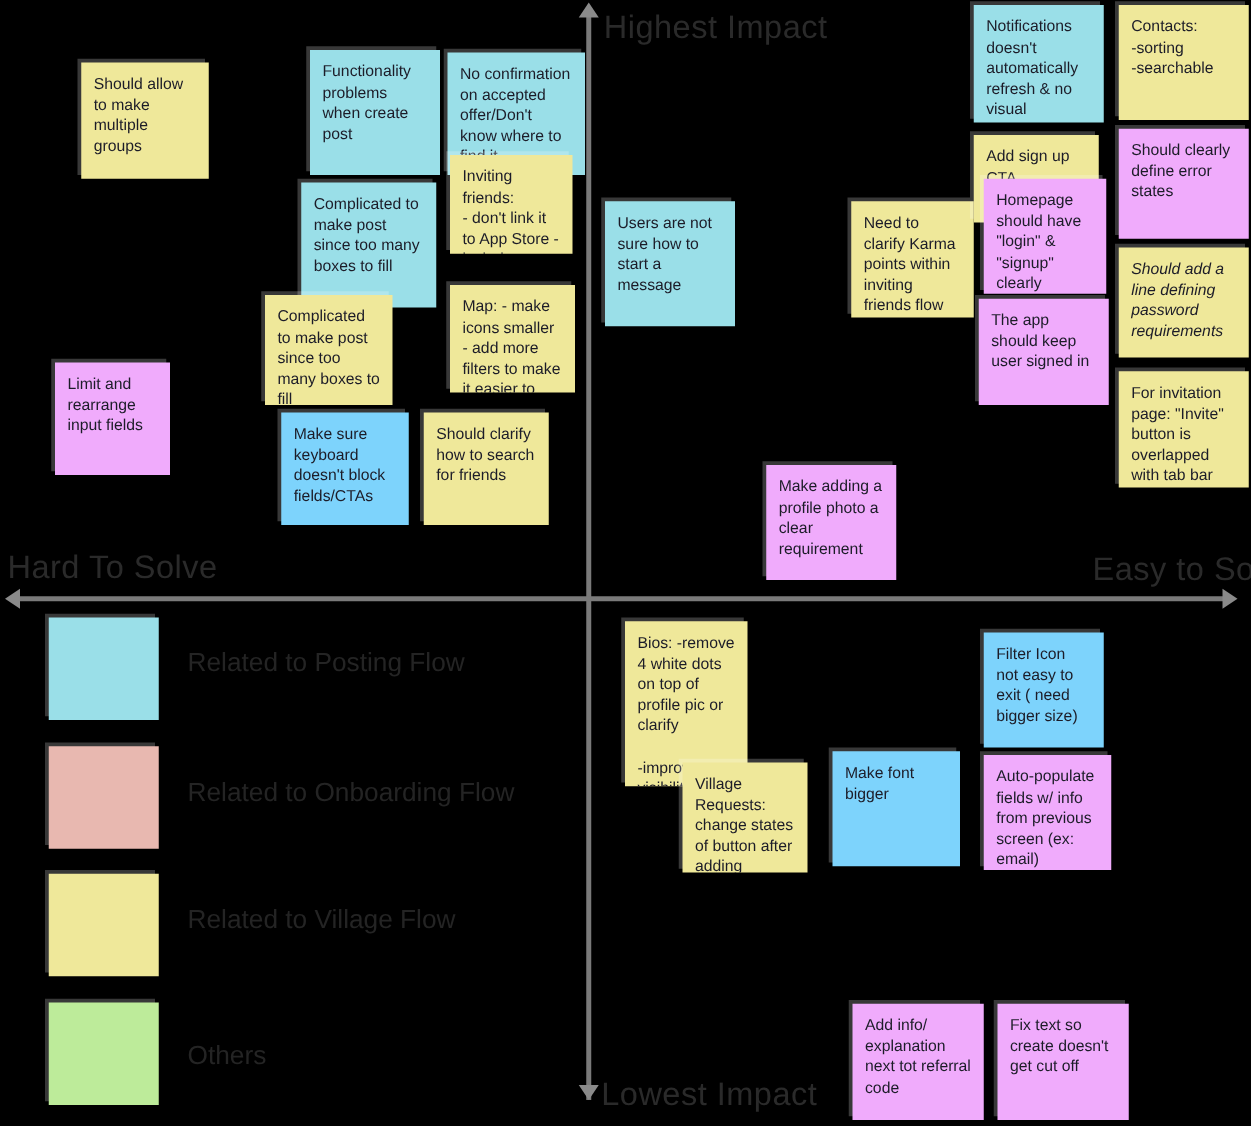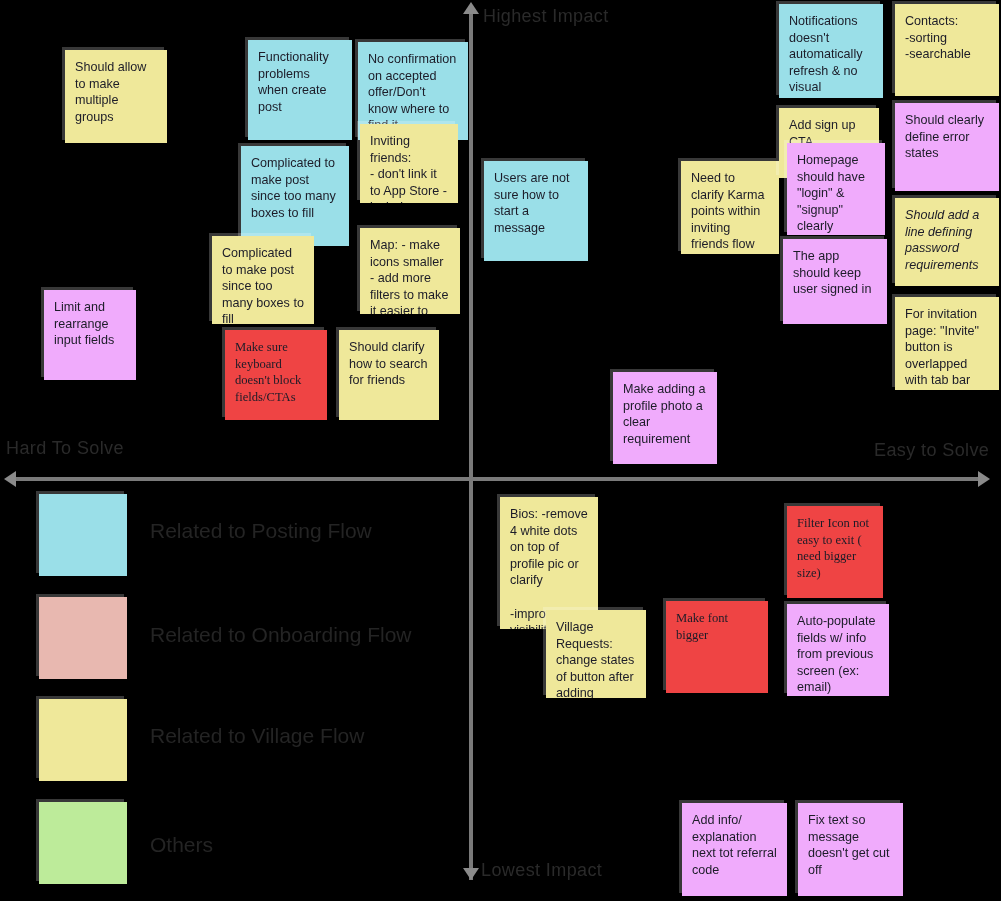--- a/index.html
+++ b/index.html
@@ -59,21 +59,21 @@
     left: 978px; top: 471px;
     border-top: 8px solid transparent;
     border-bottom: 8px solid transparent;
     border-left: 12px solid #8a8a8a;
   }
 
   
   .axis-label {
     position: absolute;
     color: #2a2a2a;
-    font-size: 18px;
+    font-size: 26px;
     font-weight: 400;
     letter-spacing: 0.4px;
     white-space: nowrap;
   }
   #label-highest { left: 483px; top: 6px; }
   #label-lowest  { left: 481px; top: 860px; }
   #label-hard    { left: 6px;   top: 438px; }
   #label-easy    { left: 874px; top: 440px; }
 
   
@@ -85,21 +85,21 @@
     line-height: 1.32;
     color: #1c1c28;
     overflow: hidden;
     box-shadow: -3px -3px 0 rgba(255,255,255,0.22);
     white-space: pre-line;
     word-wrap: break-word;
   }
   .c-blue   { background: #9adfe8; }
   .c-pink   { background: #f0abfc; }
   .c-yellow { background: #efe89a; }
-  .c-green  { background: #ef4444; font-family: Liberation Serif, serif; }
+  .c-green  { background: #7dd3fc; }
 
   
   .legend-swatch {
     position: absolute;
     width: 88px;
     height: 82px;
     box-shadow: -3px -3px 0 rgba(255,255,255,0.22);
   }
   .legend-label {
     position: absolute;
@@ -151,21 +151,21 @@
       <div class="note c-yellow" style="left: 895px; top: 297px; width: 104px; height: 93px;">For invitation page: "Invite" button is overlapped with tab bar</div>
       <div class="note c-pink" style="left: 613px; top: 372px; width: 104px; height: 92px;">Make adding a profile photo a clear requirement</div>
       <div class="note c-yellow" style="left: 500px; top: 497px; width: 98px; height: 132px;">Bios: -remove 4 white dots on top of profile pic or clarify
 
 -improve visibility of "X" on map view of profile</div>
       <div class="note c-yellow" style="left: 546px; top: 610px; width: 100px; height: 88px;">Village Requests: change states of button after adding someone</div>
       <div class="note c-green" style="left: 666px; top: 601px; width: 102px; height: 92px;">Make font bigger</div>
       <div class="note c-green" style="left: 787px; top: 506px; width: 96px; height: 92px;">Filter Icon not easy to exit ( need bigger size)</div>
       <div class="note c-pink" style="left: 787px; top: 604px; width: 102px; height: 92px;">Auto-populate fields w/ info from previous screen (ex: email)</div>
       <div class="note c-pink" style="left: 682px; top: 803px; width: 105px; height: 93px;">Add info/ explanation next tot referral code</div>
-      <div class="note c-pink" style="left: 798px; top: 803px; width: 105px; height: 93px;">Fix text so message doesn't get cut off</div>
+      <div class="note c-pink" style="left: 798px; top: 803px; width: 105px; height: 93px;">Fix text so create doesn't get cut off</div>
     </div>
 
   <div id="legend-layer">
       <div class="legend-swatch" style="left: 39px; top: 494px; background: rgb(154, 223, 232);"></div>
       <div class="legend-label" style="left: 150px; top: 519px;">Related to Posting Flow</div>
       <div class="legend-swatch" style="left: 39px; top: 597px; background: rgb(232, 184, 176);"></div>
       <div class="legend-label" style="left: 150px; top: 623px;">Related to Onboarding Flow</div>
       <div class="legend-swatch" style="left: 39px; top: 699px; background: rgb(239, 232, 154);"></div>
       <div class="legend-label" style="left: 150px; top: 724px;">Related to Village Flow</div>
       <div class="legend-swatch" style="left: 39px; top: 802px; background: rgb(189, 235, 154);"></div>

